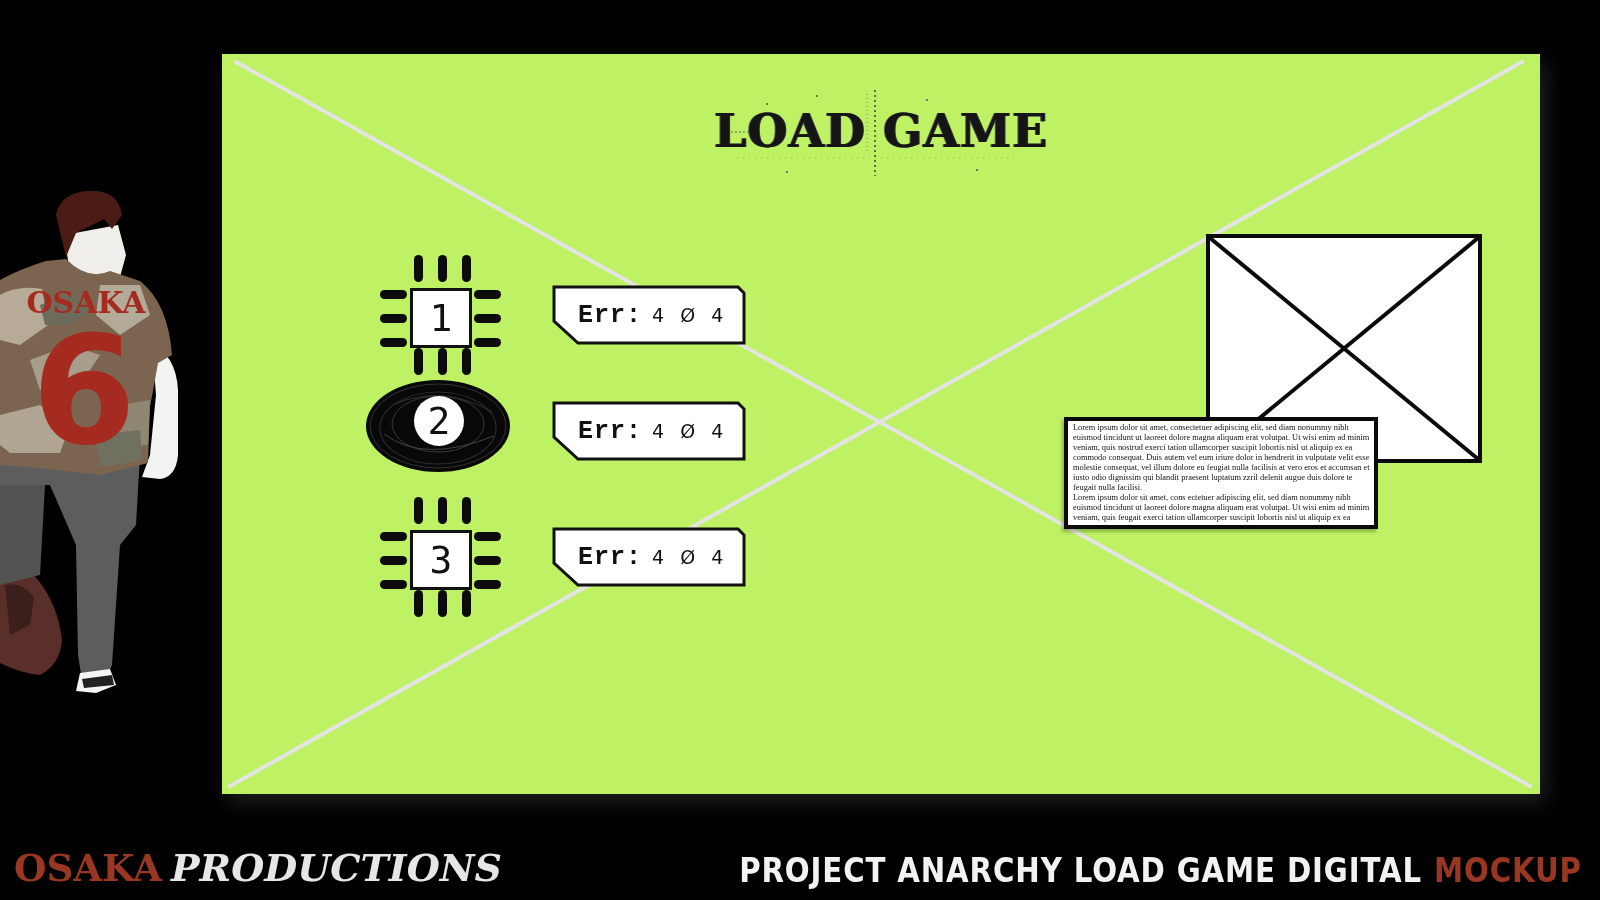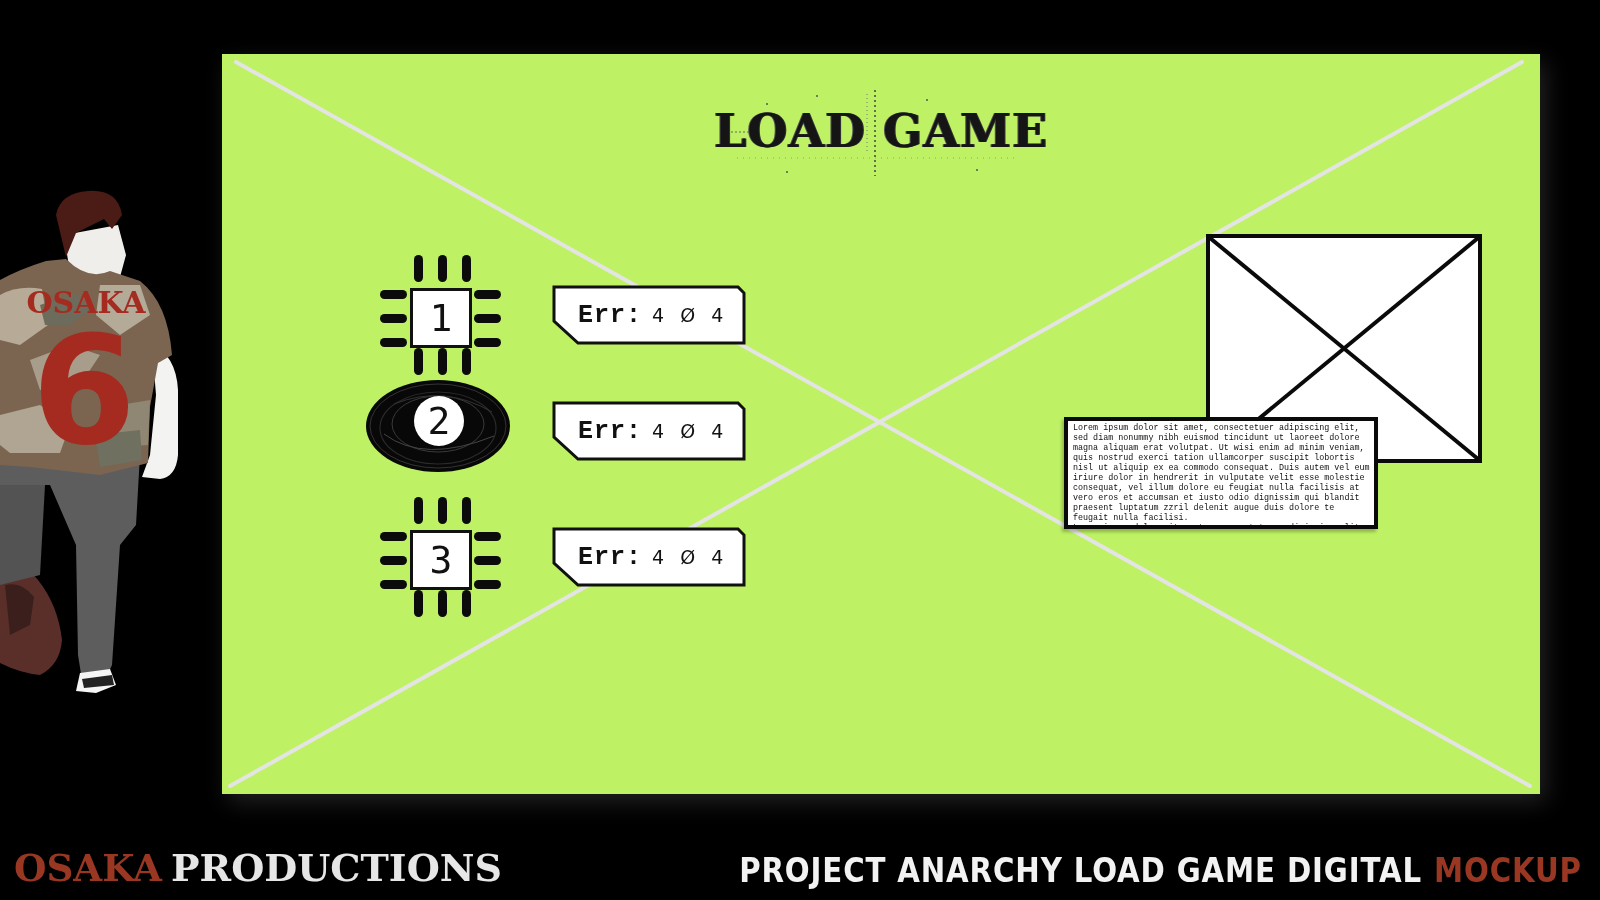--- a/index.html
+++ b/index.html
@@ -63,37 +63,37 @@
     
     .preview-img {
       position: absolute; left: 984px; top: 180px; width: 276px; height: 229px;
       border: 4px solid #0a0a0a; background: #fff;
     }
     .preview-img svg { position: absolute; left: -4px; top: -4px; }
     .preview-text {
       position: absolute; left: 842px; top: 363px; width: 314px; height: 112px;
       border: 4px solid #0a0a0a; background: #fff;
       padding: 2px 4px 0 5px;
-      font-family: Liberation Mono, monospace; font-size: 8.4px; line-height: 10px;
+      font-family: Liberation Serif, serif; font-size: 8.4px; line-height: 10px;
       color: #111; overflow: hidden;
       box-shadow: -2px 3px 3px rgba(0,0,0,0.25);
     }
 
     
     .character { position: absolute; left: 0; top: 185px; width: 200px; height: 525px; }
 
     
     .footer-left {
       position: absolute; left: 14px; top: 846px; height: 44px;
       font-family: "DejaVu Serif", "Liberation Serif", serif; font-weight: bold;
       font-size: 38px; letter-spacing: 0px; white-space: nowrap;
       display: flex; align-items: flex-end;
     }
     .footer-left .brand-a { color: #9a3722; transform: scaleX(0.98); transform-origin: left; }
-    .footer-left .brand-b { color: #e6e6e6; margin-left: 6px; }
+    .footer-left .brand-b { color: #e6e6e6; margin-left: 6px; font-style: italic; }
     .footer-right {
       position: absolute; right: 18px; top: 846px; height: 44px;
       font-family: "DejaVu Sans", sans-serif; font-weight: bold;
       font-size: 34px; white-space: nowrap;
       display: flex; align-items: flex-end;
       transform: scaleX(0.86); transform-origin: right;
       letter-spacing: 1px;
     }
     .footer-right .t1 { color: #f2f2f2; }
     .footer-right .t2 { color: #9a3722; margin-left: 14px; }

